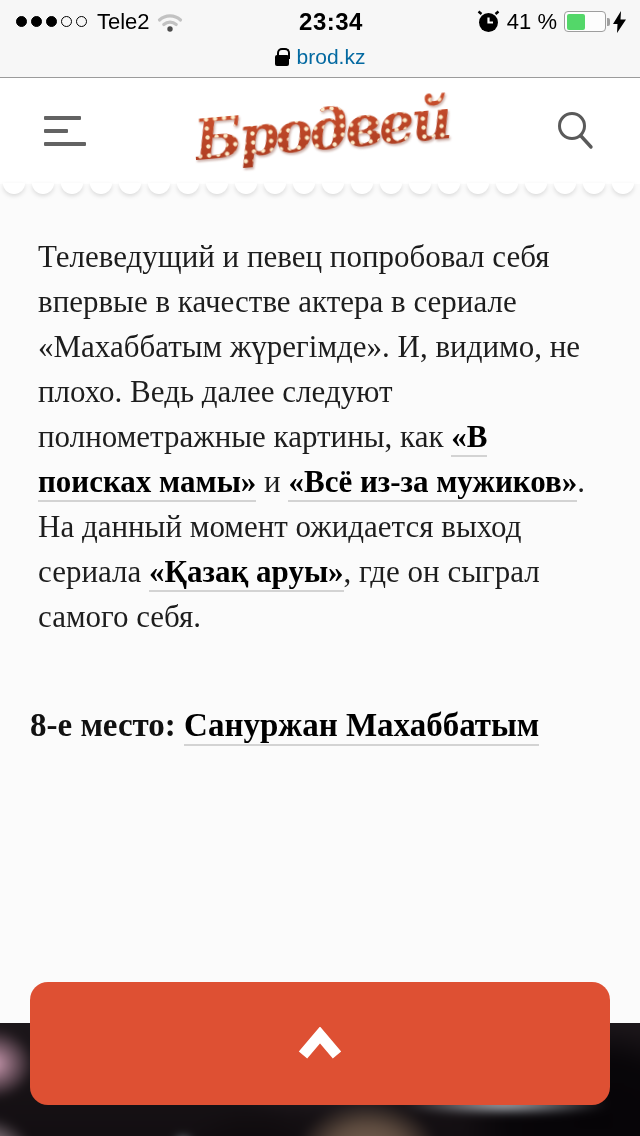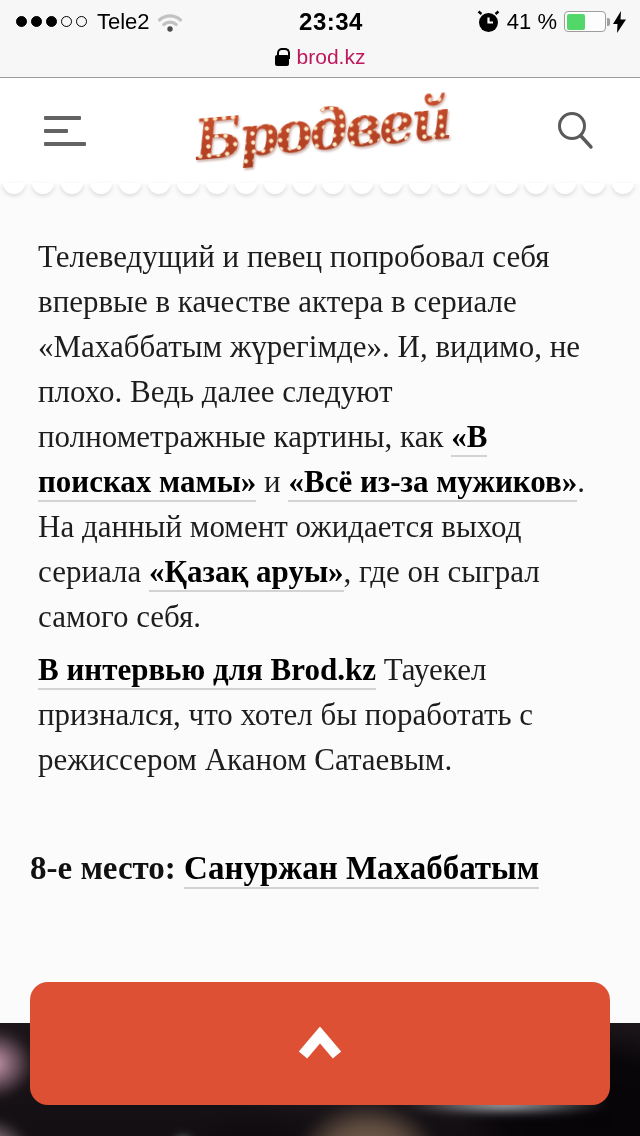--- a/index.html
+++ b/index.html
@@ -26,21 +26,21 @@
   .sig-dot { width:11px; height:11px; border-radius:50%; border:1.5px solid #000; background:transparent; }
   .sig-dot.filled { background:#000; }
   .carrier { font-size:22px; }
 
   .battery { position:relative; width:42px; height:21px; border:1.5px solid #9e9e9e; border-radius:4px; background:#fdfdfd; }
   .battery-fill { position:absolute; left:1.5px; top:1.5px; bottom:1.5px; width:45%; background:#53d769; border-radius:2px; }
   .battery-nub { position:absolute; right:-5px; top:6px; width:3px; height:8px; background:#9e9e9e; border-radius:0 2px 2px 0; }
 
   .url-bar {
     height:40px; display:flex; align-items:center; justify-content:center; gap:8px;
-    font-size:21px; color:#be185d;
+    font-size:21px; color:#0369a1;
   }
   .lock { position:relative; display:inline-block; width:14px; height:11px; background:#000; border-radius:2px; margin-top:7px; }
   .lock::before { content:""; position:absolute; left:2.5px; top:-7px; width:9px; height:9px;
     border:2px solid #000; border-bottom:none; border-radius:5px 5px 0 0; }
 
   
   .site-header {
     position:relative; background:#fff; height:106px;
     display:flex; align-items:center; justify-content:space-between; padding:0 44px;
   }
@@ -167,21 +167,20 @@
       <circle cx="18" cy="17" r="12.5" stroke="#5a5a5a" stroke-width="3" fill="none"></circle>
       <line x1="27" y1="27" x2="37" y2="38" stroke="#5a5a5a" stroke-width="3.4" stroke-linecap="round"></line>
     </svg>
   </button>
 </header>
 <div class="scallop"></div>
 
 <main class="article">
   <div>
       <p><span>Телеведущий и певец попробовал себя впервые в качестве актера в сериале «Махаббатым жүрегімде». И, видимо, не плохо. Ведь далее следуют полнометражные картины, как </span><a class="inline-link">«В поисках мамы»</a><span> и </span><a class="inline-link">«Всё из-за мужиков»</a><span>. На данный момент ожидается выход сериала </span><a class="inline-link">«Қазақ аруы»</a><span>, где он сыграл самого себя.</span></p>
-      <p><a class="inline-link">В интервью для Brod.kz</a><span> Тауекел признался, что хотел бы поработать с режиссером Аканом Сатаевым.</span></p>
     </div>
   <h2><span>8-е место: </span><a class="inline-link heading-link">Сануржан Махаббатым</a></h2>
 </main>
 
 <div class="photo">
   <div class="photo-blur"></div>
 </div>
 
 <button class="scroll-top" aria-label="scroll to top">
   <svg width="50" height="34" viewBox="0 0 50 34">

